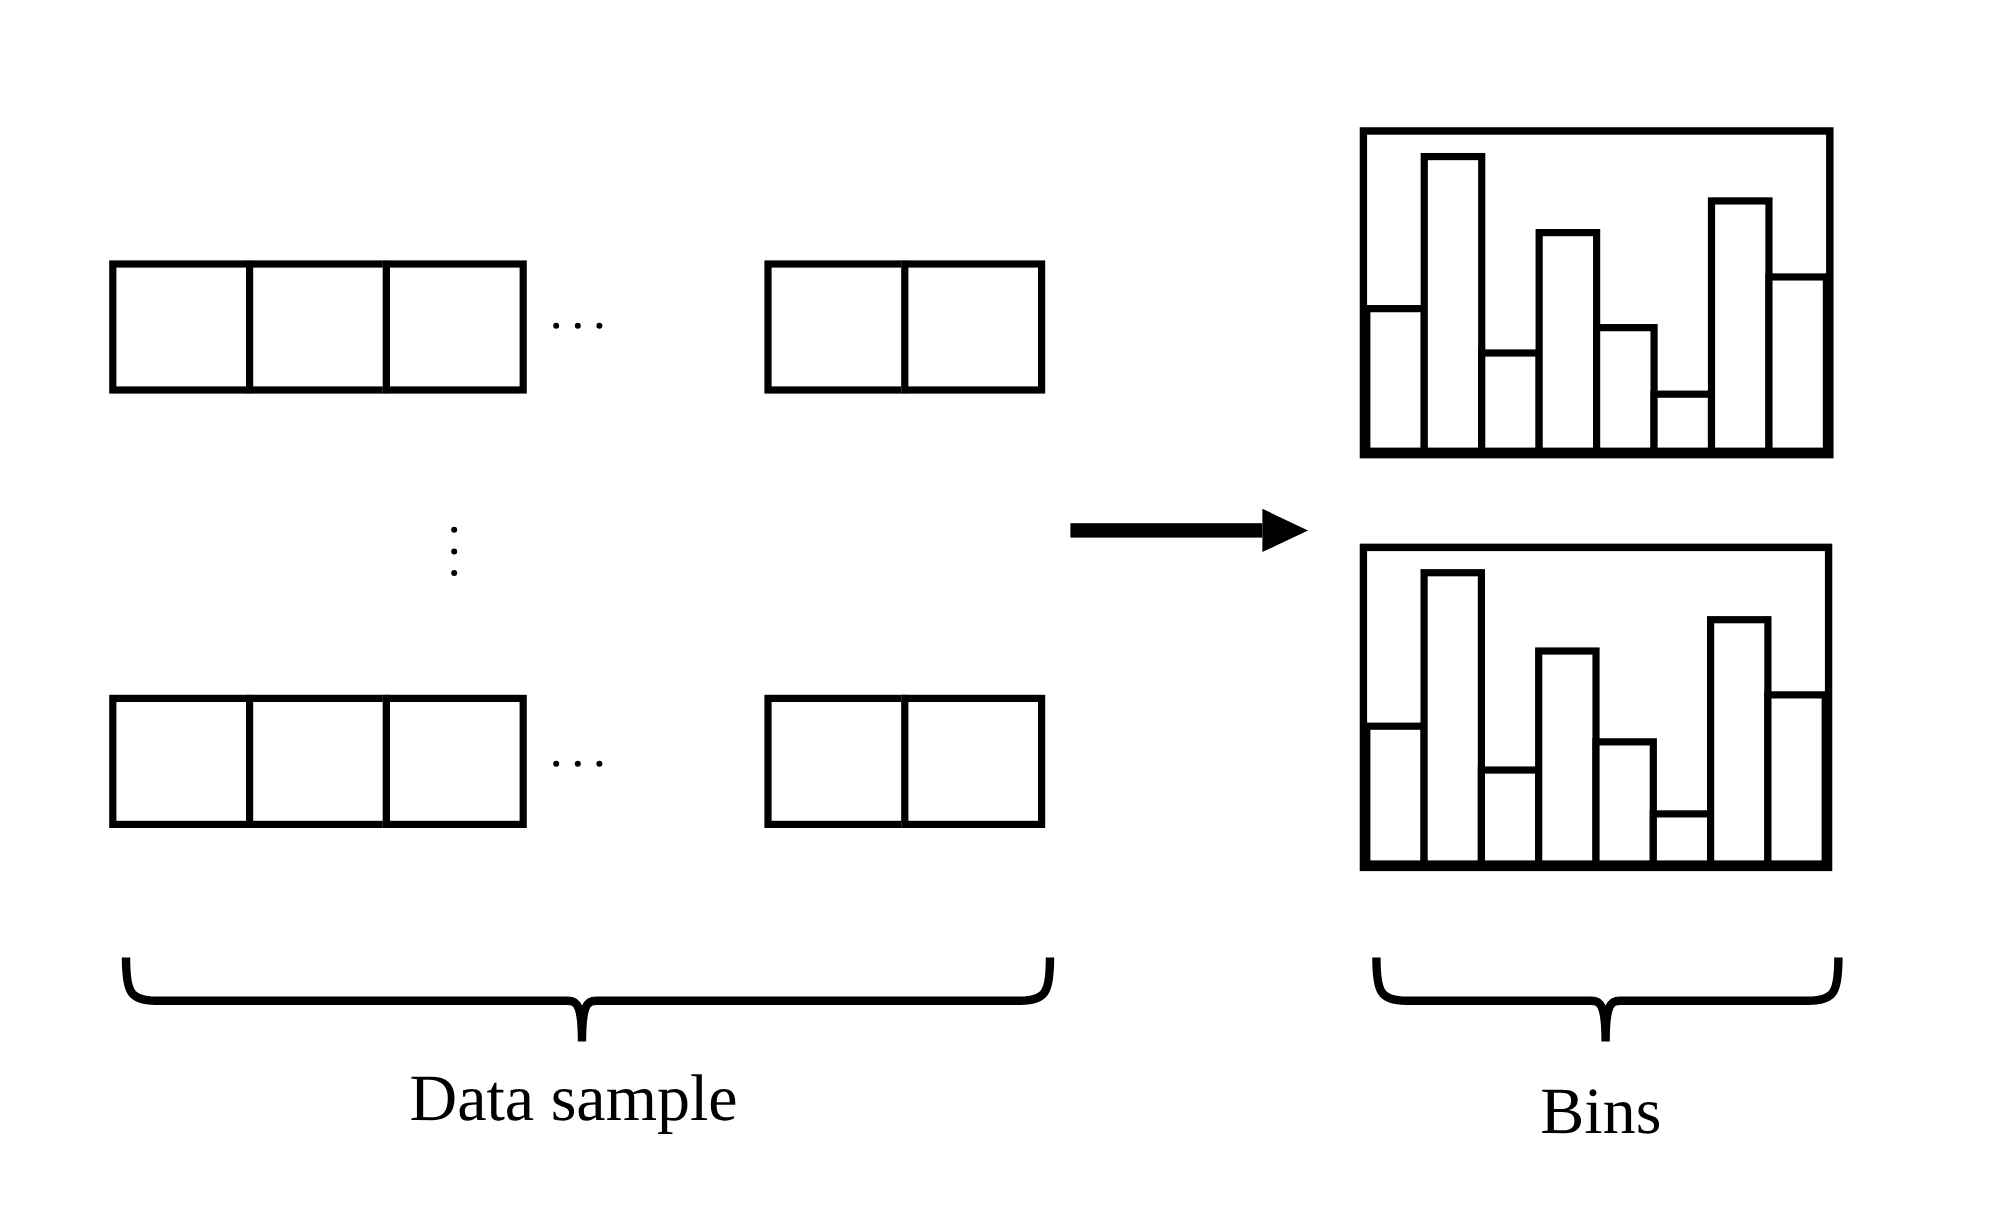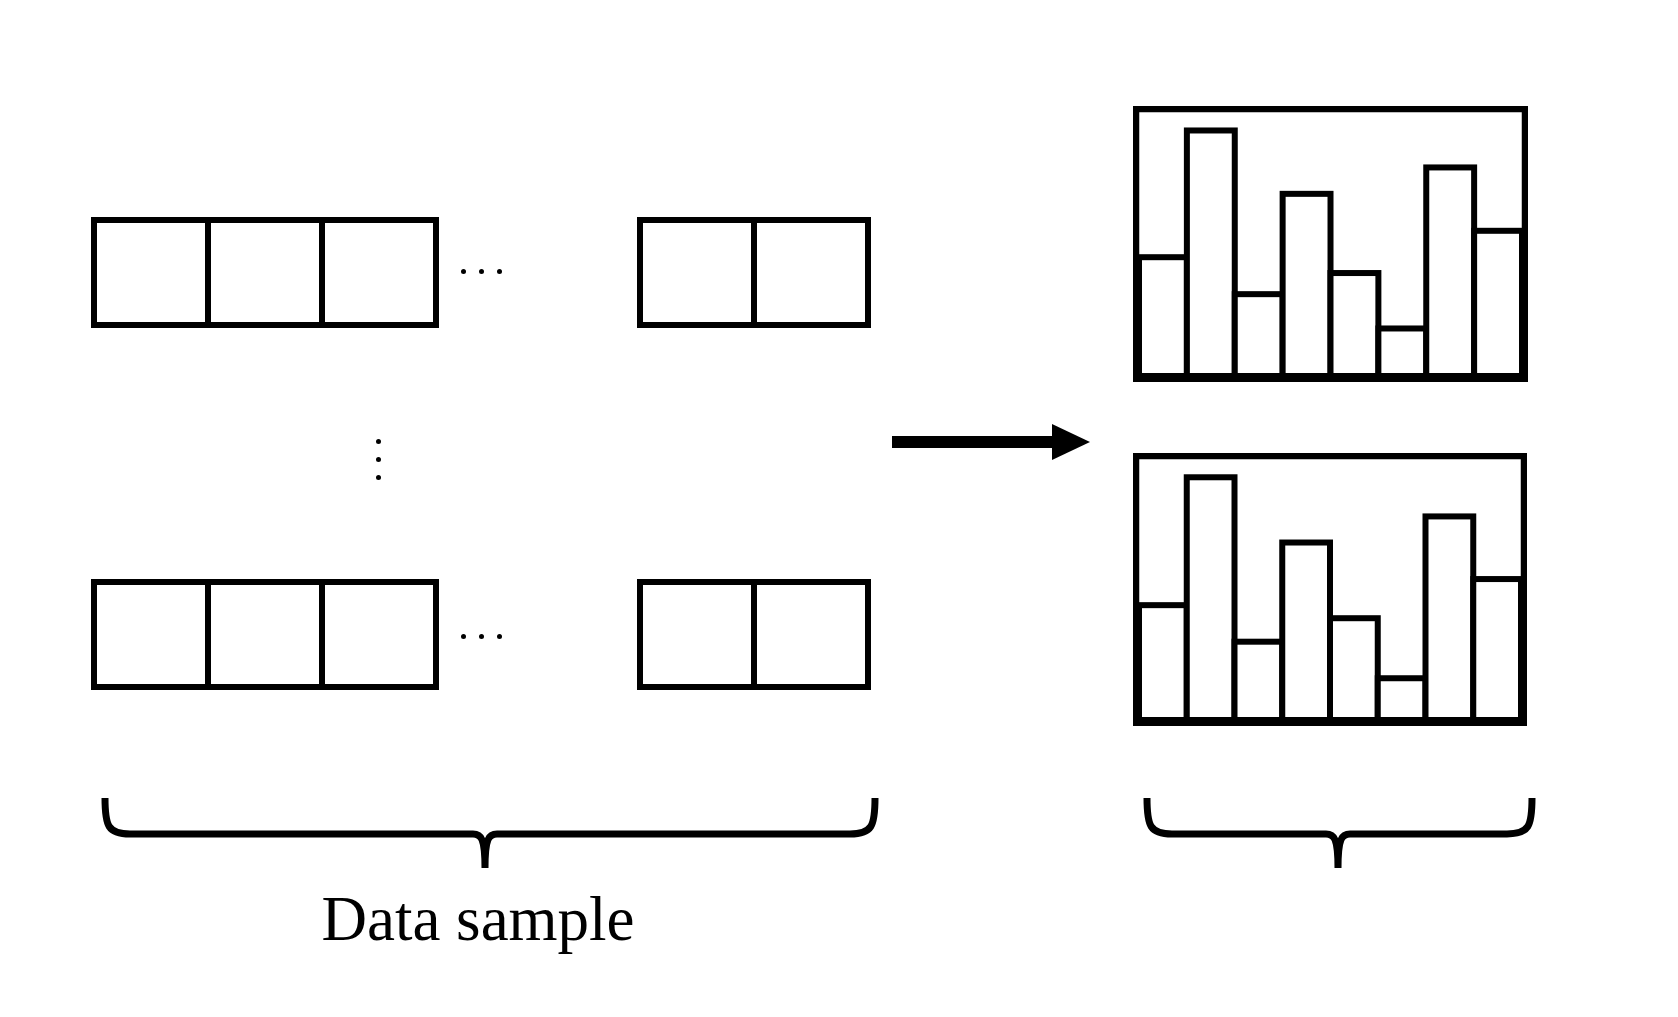--- a/index.html
+++ b/index.html
@@ -46,21 +46,21 @@
     border-bottom: 18px solid transparent;
   }
 
   
   svg { position: absolute; overflow: hidden; }
   svg .ink { stroke: #000; fill: none; }
 
   
   .big-label {
     position: absolute;
-    font-size: 63px;
+    font-size: 55px;
     line-height: 1.1;
     white-space: nowrap;
     transform: translateX(-50%);
     color: #000;
   }
 </style>
 </head>
 <body>
 
 <div class="canvas">
@@ -132,14 +132,15 @@
   <svg style="left:100px; top:796px" width="780" height="78" viewBox="0 0 780 78">
     <path class="ink" stroke-width="7" d="M 5 2 C 5 30, 8 38, 30 38 L 373 38 C 381 38, 385 42, 385 72
          C 385 42, 389 38, 397 38 L 750 38 C 772 38, 775 30, 775 2"></path>
   </svg>
   <svg style="left:1142px; top:796px" width="395" height="78" viewBox="0 0 395 78">
     <path class="ink" stroke-width="7" d="M 5 2 C 5 30, 8 38, 30 38 L 184 38 C 192 38, 196 42, 196 72
          C 196 42, 200 38, 208 38 L 365 38 C 387 38, 390 30, 390 2"></path>
   </svg>
 
   <div class="big-label" style="left:478px; top:885px">Data sample</div>
+  <div class="big-label" style="left:1334px; top:896px">Bins</div>
 
 </div>
 
 </body></html>

